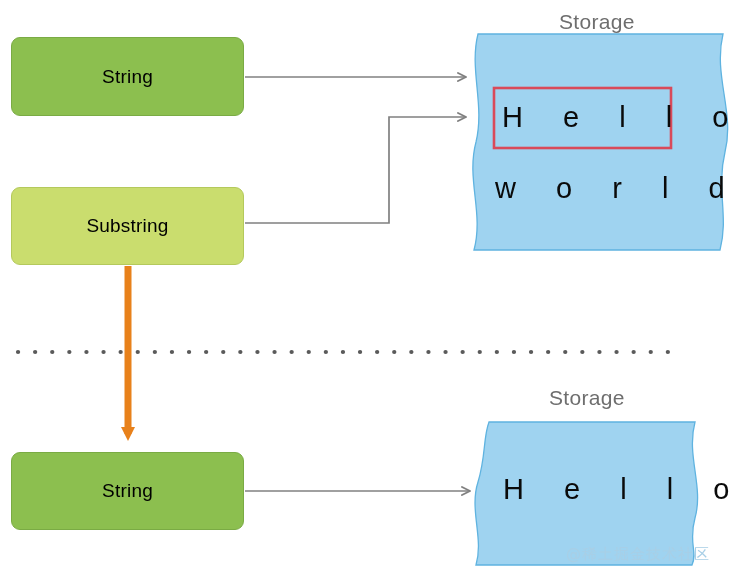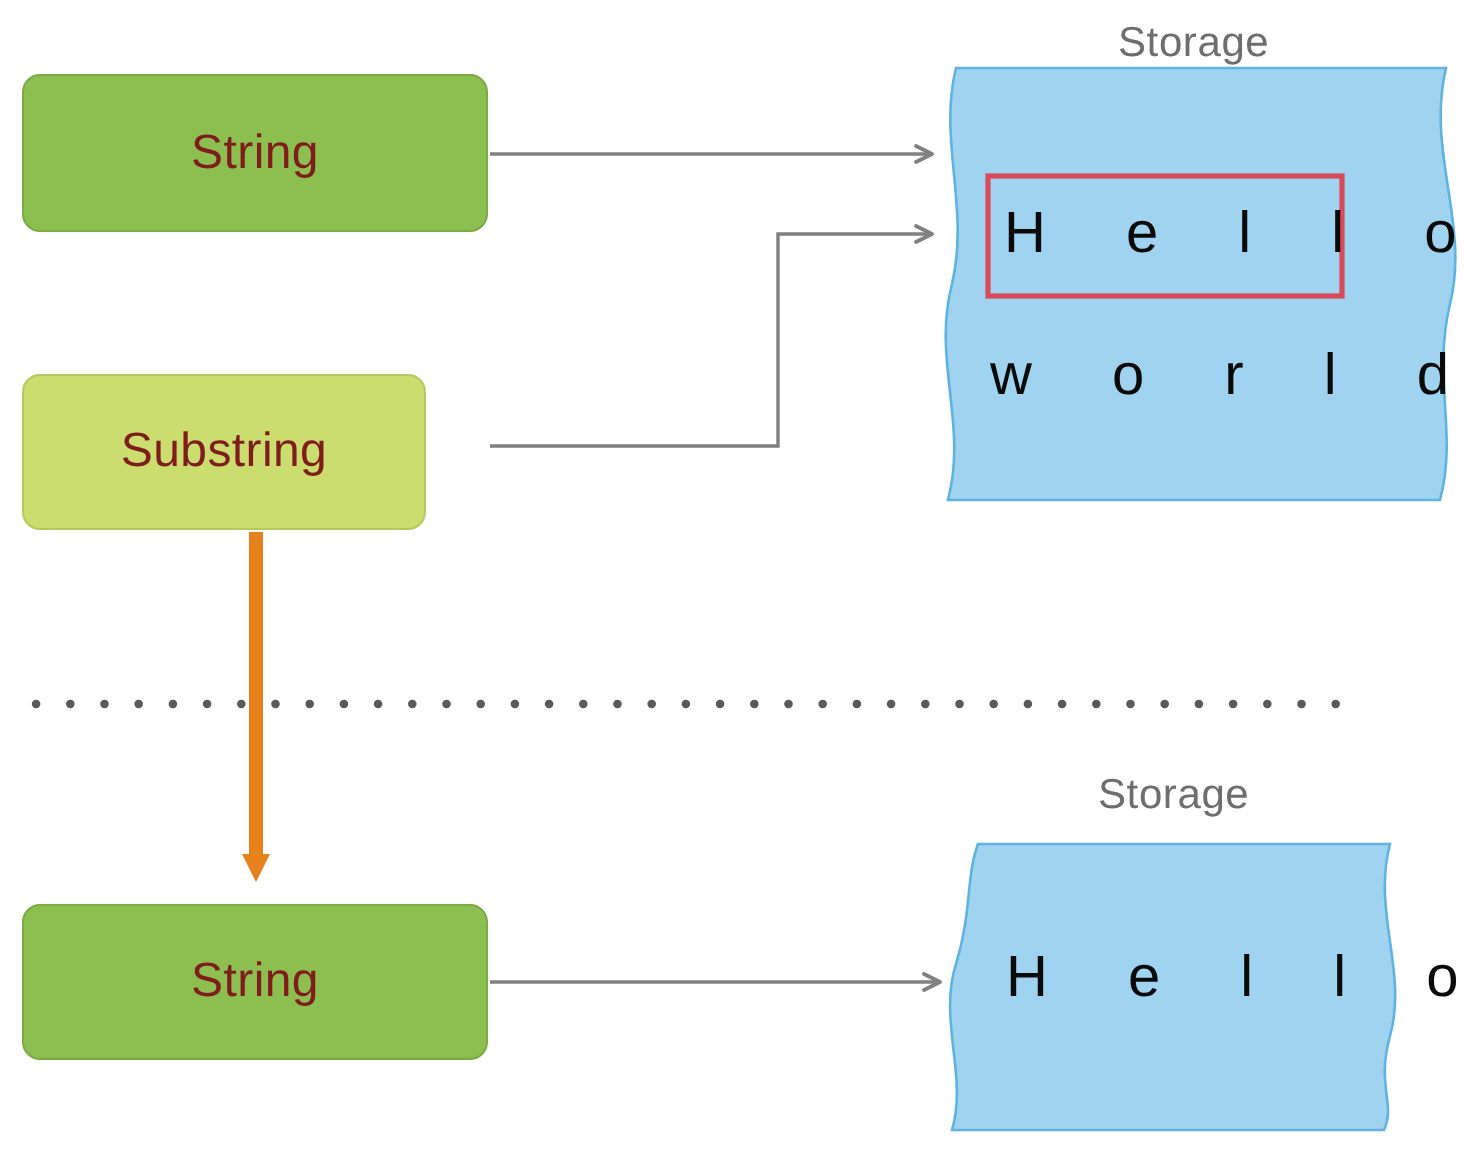--- a/index.html
+++ b/index.html
@@ -24,36 +24,36 @@
     width: 732px;
     height: 578px;
   }
   .box {
     position: absolute;
     box-sizing: border-box;
     border-radius: 9px;
     display: flex;
     align-items: center;
     justify-content: center;
-    font-size: 24px;
-    color: #7f1d1d;
+    font-size: 19px;
+    color: #000000;
     letter-spacing: 0.2px;
   }
   #box-string-top {
     left: 11px;
     top: 37px;
     width: 233px;
     height: 79px;
     background: #8cbf4f;
     border: 1px solid #7aab44;
   }
   #box-substring {
     left: 11px;
     top: 187px;
-    width: 202px;
+    width: 233px;
     height: 78px;
     background: #cadd6e;
     border: 1px solid #b4c95c;
   }
   #box-string-bottom {
     left: 11px;
     top: 452px;
     width: 233px;
     height: 78px;
     background: #8cbf4f;
@@ -165,14 +165,15 @@
   <div class="storage-label" id="storage-label-top">Storage</div>
 
   <div class="storage-label" id="storage-label-bottom">Storage</div>
 
   <div class="storage-text" id="storage-text-line1">H e l l o ,</div>
 
   <div class="storage-text" id="storage-text-line2">w o r l d !</div>
 
   <div class="storage-text" id="storage-text-bottom">H e l l o</div>
 
+  <div id="watermark">@稀土掘金技术社区</div>
 
 </div>
 
 </body></html>

